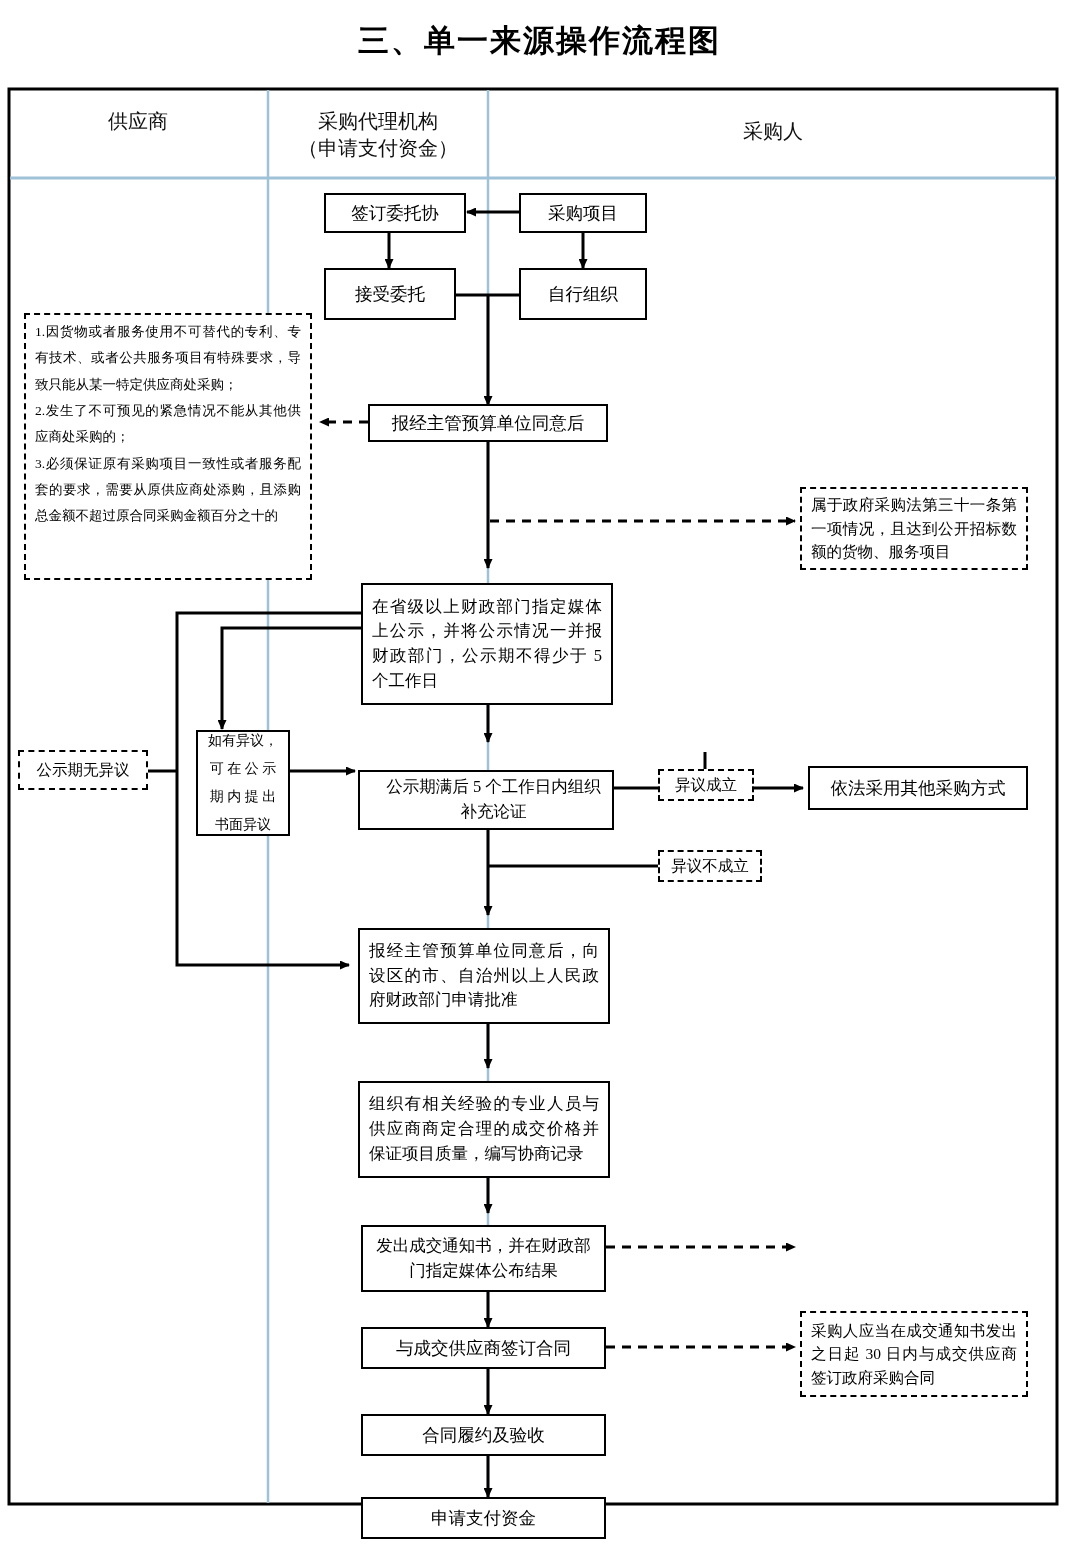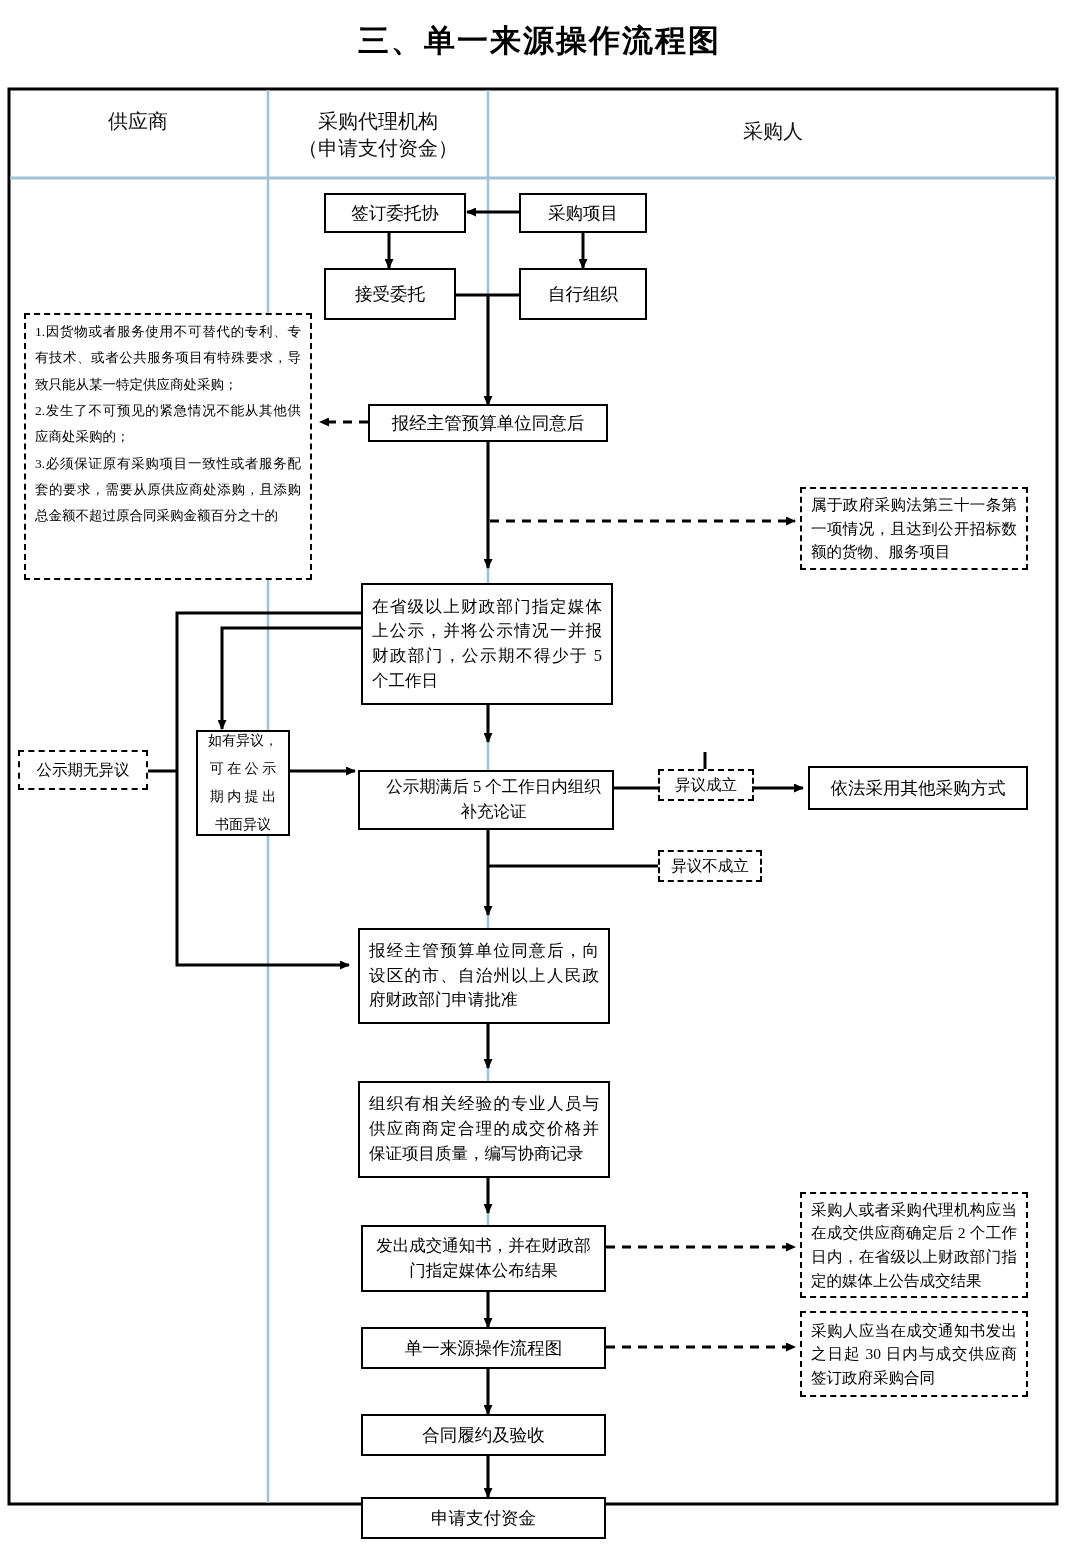--- a/index.html
+++ b/index.html
@@ -173,26 +173,23 @@
   </div>
 
   <div class="node solid t16 pad" style="left:358px;top:1069px;width:252px;height:97px;">
     <div class="justif" style="width:100%;">组织有相关经验的专业人员与供应商商定合理的成交价格并保证项目质量，编写协商记录</div>
   </div>
 
   <div class="node solid t16 pad" style="left:361px;top:1213px;width:245px;height:67px;">
     <div style="width:100%;">发出成交通知书，并在财政部门指定媒体公布结果</div>
   </div>
 
-  <div class="node dashed t15 pad" style="left:800px;top:1192px;width:228px;height:106px;">
-    <div class="justif" style="width:100%;">采购人或者采购代理机构应当在成交供应商确定后 2 个工作日内，在省级以上财政部门指定的媒体上公告成交结果</div>
-  </div>
 
   <div class="node solid t17" style="left:361px;top:1327px;width:245px;height:42px;">
-    <span>单一来源操作流程图</span>
+    <span>与成交供应商签订合同</span>
   </div>
 
   <div class="node dashed t15 pad" style="left:800px;top:1311px;width:228px;height:86px;">
     <div class="justif" style="width:100%;">采购人应当在成交通知书发出之日起 30 日内与成交供应商签订政府采购合同</div>
   </div>
 
   <div class="node solid t17" style="left:361px;top:1414px;width:245px;height:42px;">
     <span>合同履约及验收</span>
   </div>
 

